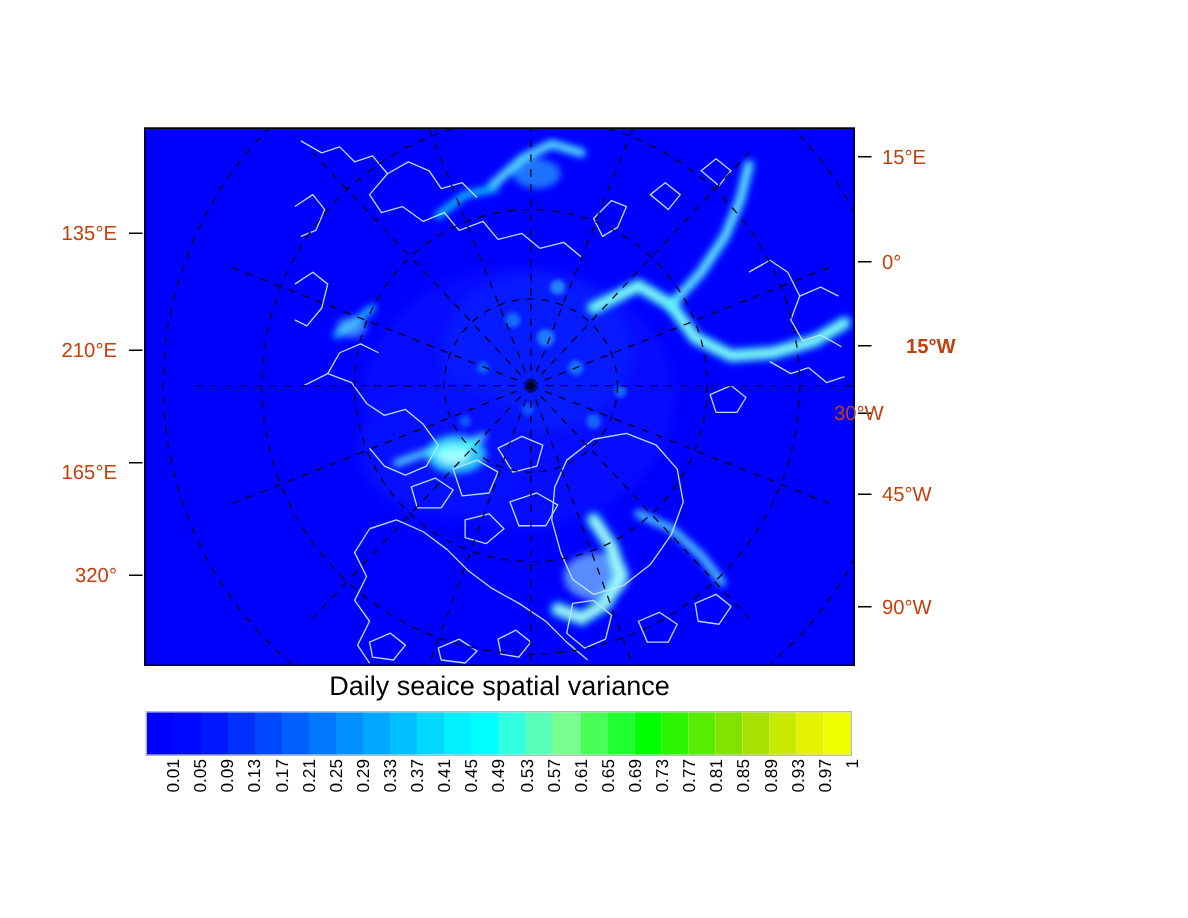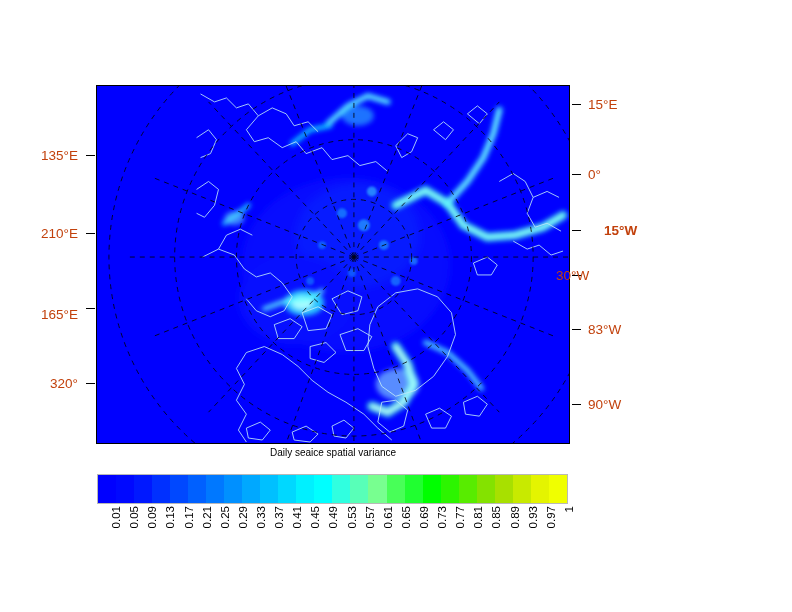--- a/index.html
+++ b/index.html
@@ -30,21 +30,21 @@
   
   .axlabel{
     position:absolute;font-size:13.5px;color:#c2410c;white-space:nowrap;
   }
   .axlabel.left{text-align:right;}
   .tickmark{position:absolute;background:#000;height:1px;width:9px;}
 
   
   .caption{
     position:absolute;left:0;top:447px;width:666px;text-align:center;
-    font-size:10px;color:#000;
+    font-size:18px;color:#000;
   }
 
   
   .cbar-wrap{position:absolute;left:97px;top:474px;width:471px;height:30px;}
   .cbar{
     position:absolute;inset:0;display:flex;
     border:1px solid #b8b8b8;box-sizing:border-box;
   }
   .cbar .cell{flex:1 1 0;height:100%;}
   .cbar-labels{position:absolute;left:97px;top:506px;width:471px;height:60px;}
@@ -224,21 +224,21 @@
   <div class="tickmark" style="left:572px;top:174px;"></div>
   <div class="axlabel" style="left:588px;top:167px;">0°</div>
 
   <div class="tickmark" style="left:572px;top:230px;"></div>
   <div class="axlabel" style="left:604px;top:223px;font-weight:bold;">15°W</div>
 
   <div class="tickmark" style="left:572px;top:275px;"></div>
   <div class="axlabel" style="left:556px;top:268px;">30°W</div>
 
   <div class="tickmark" style="left:572px;top:329px;"></div>
-  <div class="axlabel" style="left:588px;top:322px;">83°W</div>
+  <div class="axlabel" style="left:588px;top:322px;">45°W</div>
 
   <div class="tickmark" style="left:572px;top:404px;"></div>
   <div class="axlabel" style="left:588px;top:397px;">90°W</div>
 
   <div class="caption">Daily seaice spatial variance</div>
 
   <div class="cbar-wrap">
     <div class="cbar" id="cbar-cells">
         <div class="cell" style="background: rgb(0, 0, 255);"></div>
         <div class="cell" style="background: rgb(0, 8, 255);"></div>

